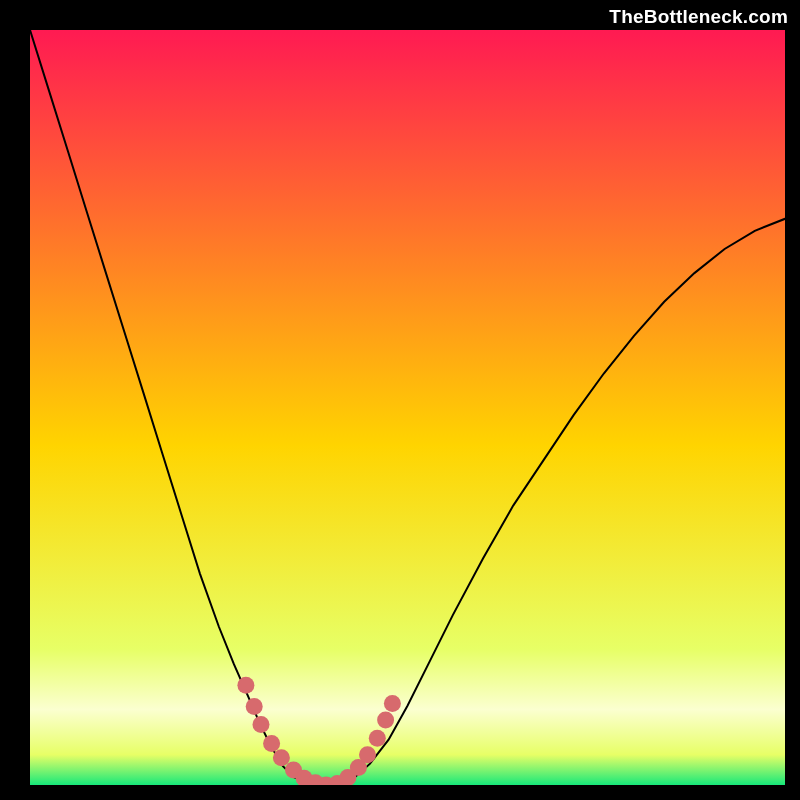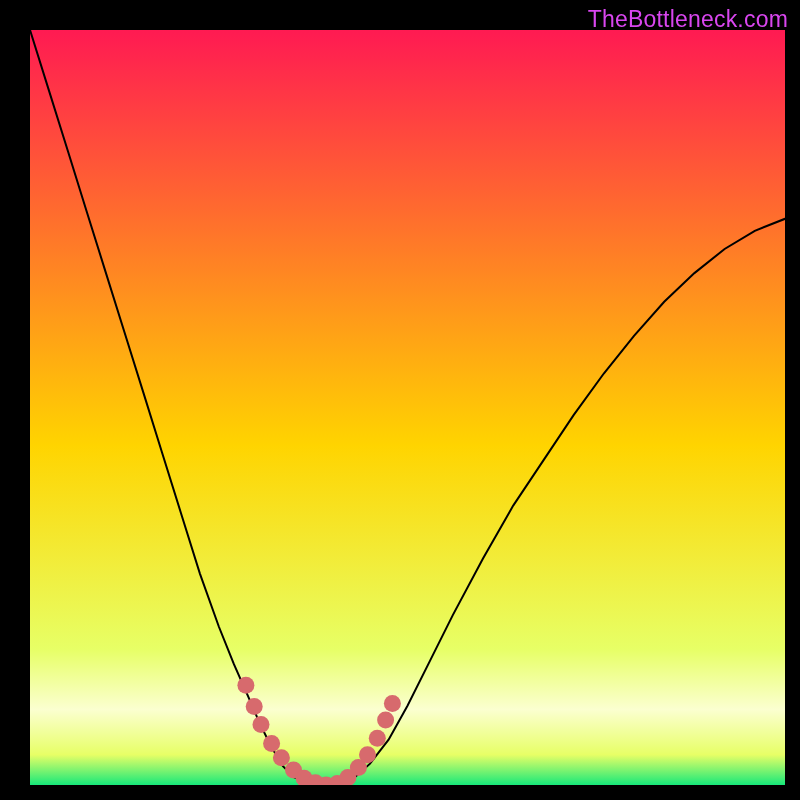--- a/index.html
+++ b/index.html
@@ -14,23 +14,23 @@
   .stage {
     position: relative;
     width: 800px;
     height: 800px;
     background: #000;
   }
   .watermark {
     position: absolute;
     top: 6px;
     right: 12px;
-    color: #d946ef;
-    font-size: 23px;
-    font-weight: 400;
+    color: #ffffff;
+    font-size: 19px;
+    font-weight: 700;
     letter-spacing: 0.2px;
     z-index: 10;
     user-select: none;
   }
   .plot {
     position: absolute;
     left: 30px;
     top: 30px;
     width: 755px;
     height: 755px;

